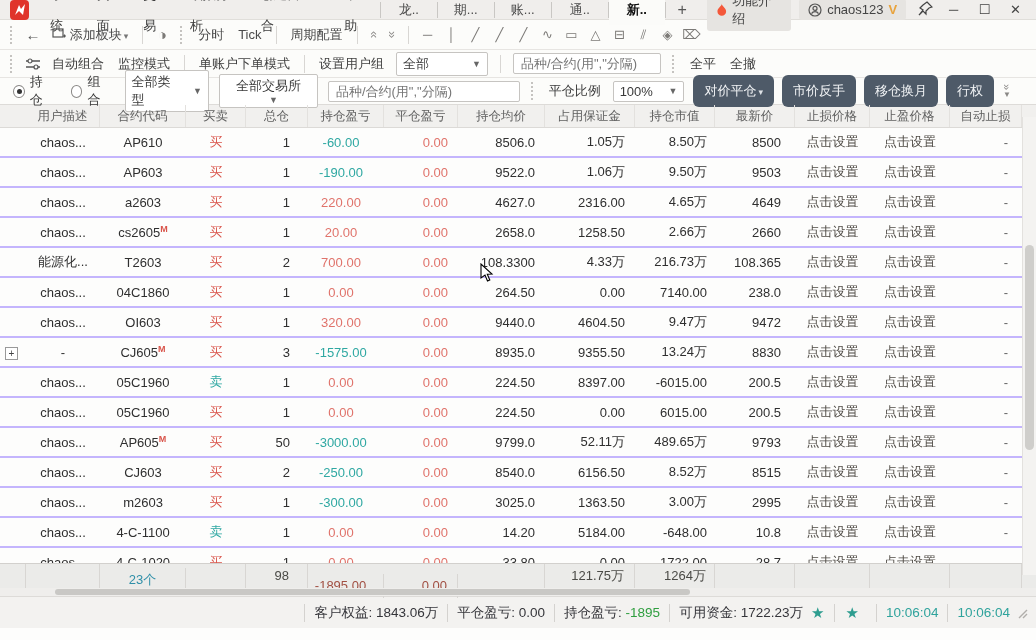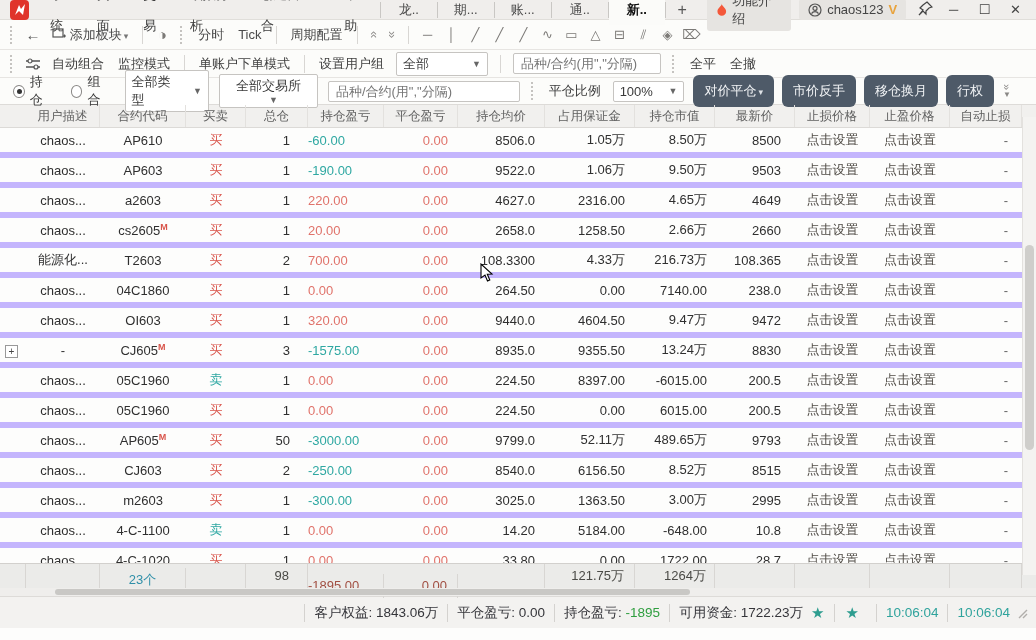--- a/index.html
+++ b/index.html
@@ -42,32 +42,32 @@
   .dark-btn .caret { color:#dfe3e7; }
   
   .table-wrap { position:relative; height:435px; overflow:hidden; background:#fdfdfc; }
   .cols { display:flex; }
   .cols > div { flex:none; overflow:hidden; white-space:nowrap; }
   .cols > :nth-child(1){ width:26px; }
   .cols > :nth-child(2){ width:74px; text-align:center; }
   .cols > :nth-child(3){ width:86px; text-align:center; }
   .cols > :nth-child(4){ width:60px; text-align:center; }
   .cols > :nth-child(5){ width:62px; text-align:right; padding-right:18px; }
-  .cols > :nth-child(6){ width:76px; text-align:left; padding-right:10px; }
+  .cols > :nth-child(6){ width:76px; text-align:center; padding-right:10px; }
   .cols > :nth-child(7){ width:74px; text-align:right; padding-right:10px; }
   .cols > :nth-child(8){ width:87px; text-align:right; padding-right:10px; }
   .cols > :nth-child(9){ width:90px; text-align:right; padding-right:10px; }
   .cols > :nth-child(10){ width:80px; text-align:right; padding-right:8px; }
   .cols > :nth-child(11){ width:80px; text-align:right; padding-right:14px; }
   .cols > :nth-child(12){ width:75px; text-align:center; }
   .cols > :nth-child(13){ width:80px; text-align:center; }
   .cols > :nth-child(14){ width:72px; text-align:right; padding-right:14px; }
   .thead { height:23px; background:#f1f0ee; border-bottom:1px solid #dcdad7; color:#5f5f5f; font-size:12.5px; align-items:center; }
   .thead > div { border-right:1px solid #e3e1de; line-height:22px; text-align:center !important; padding-right:0 !important; }
-  .trow { height:30px; align-items:center; border-bottom:6px solid #c4b5fd; color:#2f2f2f; }
+  .trow { height:30px; align-items:center; border-bottom:2px solid #c4b5fd; color:#2f2f2f; }
   .red { color:#d9544a; }
   .salmon { color:#e0736b; }
   .teal { color:#2fa8a2; }
   .set-cell { color:#4f4b45; }
   .dash { color:#666; }
   sup.m { color:#d9544a; font-size:9px; font-weight:bold; }
   .expander { display:none; width:13px; height:13px; border:1px solid #999; background:#fff; margin-left:5px; font-size:10px; line-height:11px; text-align:center; color:#444; }
   .expander.show { display:inline-block; }
   
   .vscroll { position:absolute; right:0; top:117px; width:14px; height:458px; background:#f4f3f1; border-left:1px solid #e3e1de; z-index:5; }

